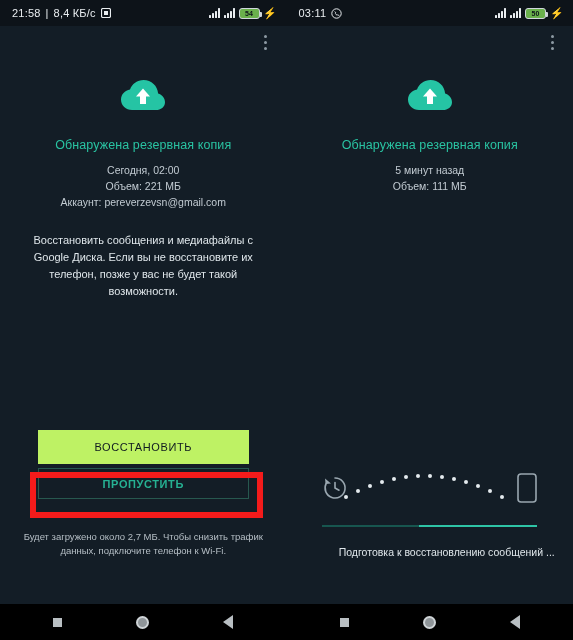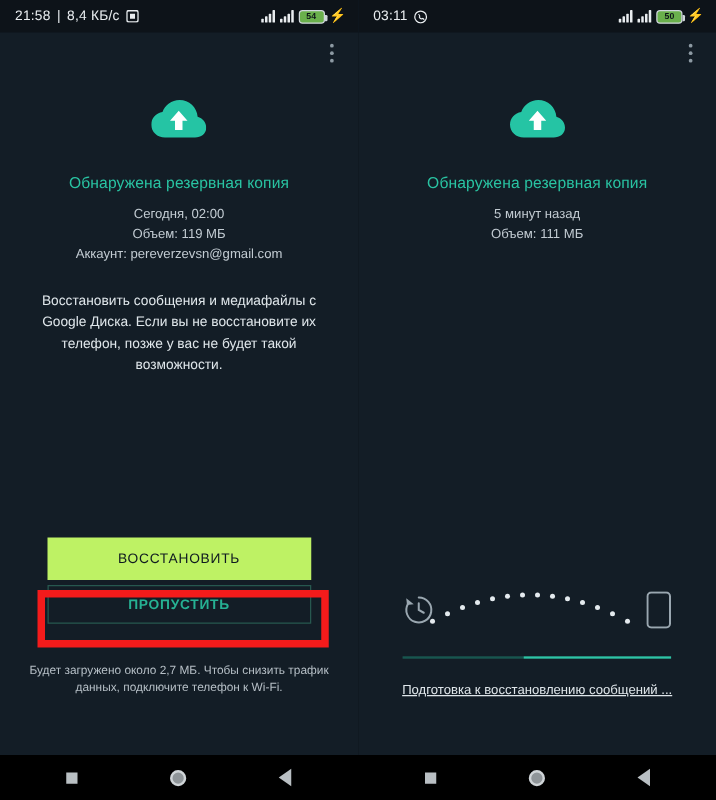--- a/index.html
+++ b/index.html
@@ -163,22 +163,21 @@
   .progress-track .fill {
     position:absolute; top:0; height:2px;
     left:45%; width:55%;
     background:#2ec4a6;
   }
   .progress-label {
     margin-top:19px;
     width:250px;
     color:#dfe6ea;
     font-size:10.5px;
-    text-align:center;
-    text-decoration:underline;
+    text-align:right;
   }
 
   
   .navbars { position:absolute; left:0; bottom:0; width:573px; height:36px; display:flex; background:#000; }
   .navbar {
     width:286.5px; height:36px;
     display:flex; align-items:center; justify-content:center;
     gap:74px;
   }
   .nav-sq { width:9px; height:9px; background:#b9bfc3; }
@@ -247,21 +246,21 @@
       <div class="content">
         <div class="cloud-wrap">
           <svg width="44" height="32" viewBox="0 0 44 32">
             <path d="M11 30 C4.9 30 0 25.4 0 19.7 C0 14.6 3.9 10.3 9 9.6 C10.9 4 16.3 0 22.6 0 C30.3 0 36.6 5.9 37.1 13.4 C41.1 14.5 44 18 44 22.2 C44 27.1 39.8 30 35 30 Z" fill="#25c4a4"></path>
             <path d="M22 8.5 L29 16.5 L25 16.5 L25 24 L19 24 L19 16.5 L15 16.5 Z" fill="#ffffff"></path>
           </svg>
         </div>
         <div class="headline">Обнаружена резервная копия</div>
         <div class="meta">
           <div>Сегодня, 02:00</div>
-          <div>Объем: 119 МБ</div>
+          <div>Объем: 221 МБ</div>
           <div>Аккаунт: pereverzevsn@gmail.com</div>
         </div>
         <div class="blurb">Восстановить сообщения и медиафайлы с Google Диска. Если вы не восстановите их телефон, позже у вас не будет такой возможности.</div>
       </div>
 
       <div class="actions">
         <button class="btn-primary">ВОССТАНОВИТЬ</button>
         <button class="btn-secondary">ПРОПУСТИТЬ</button>
         <div class="footnote">Будет загружено около 2,7 МБ. Чтобы снизить трафик данных, подключите телефон к Wi-Fi.</div>
       </div>

